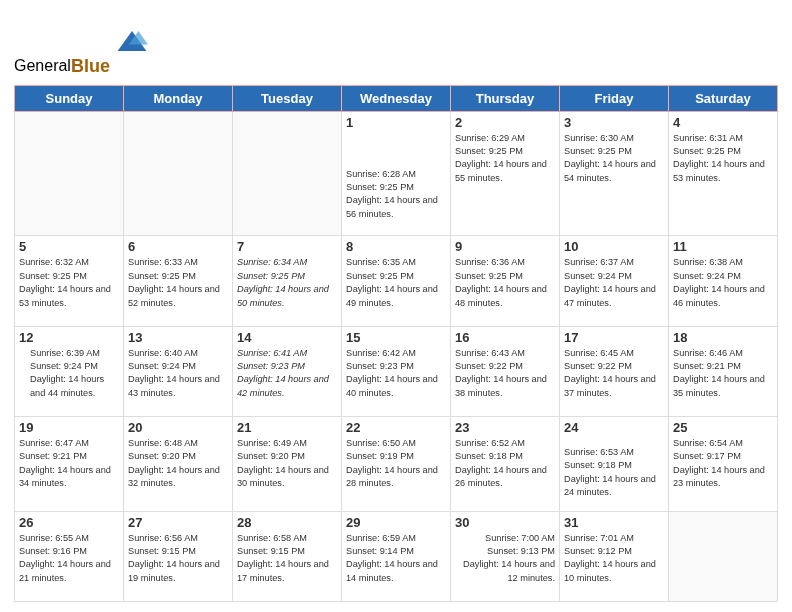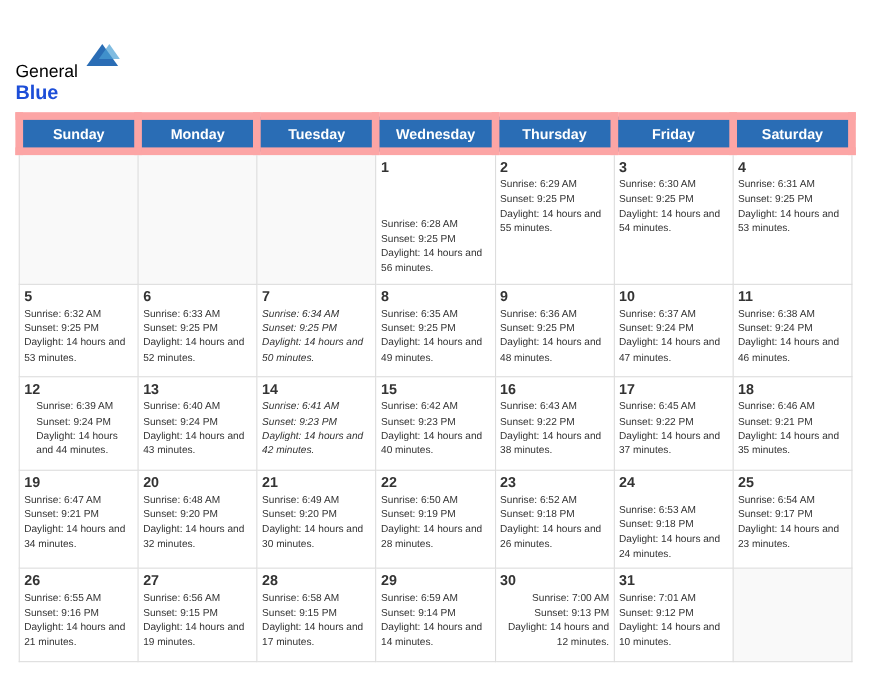--- a/index.html
+++ b/index.html
@@ -23,21 +23,21 @@
       align-items: flex-start;
       margin-bottom: 8px;
     }
     .logo {
       display: flex;
       align-items: center;
       gap: 4px;
     }
     .logo-text {
       display: flex;
-      flex-direction: column;
+      flex-direction: row;
       line-height: 1.1;
       margin-top: 47px;
     }
     .logo-icon {
       width: 32px;
       height: 32px;
       margin-left: 2px;
     }
     .title-section {
       text-align: right;
@@ -57,21 +57,21 @@
       width: 100%;
       table-layout: fixed;
     }
     .calendar th {
       background-color: #2a6db5;
       color: #fff;
       text-align: center;
       font-size: 13px;
       font-weight: bold;
       padding: 5px 2px;
-      border: 7px solid #fca5a5;
+      border: 1px solid #fca5a5;
     }
     .calendar td {
       border: 1px solid #ddd;
       vertical-align: top;
       padding: 3px 4px;
       font-size: 9.5px;
       color: #333;
       background: #fff;
       height: 82px;
     }
@@ -92,21 +92,21 @@
     }
   </style>
 </head>
 <body>
 
 <div class="page">
   <div class="header">
     <div class="logo">
       <div class="logo-text">
         <span>General</span>
-        <span style="color:#1d4ed8;font-size:18px;font-weight:bold;">Blue</span>
+        <span style="color:#a16207;font-size:18px;font-weight:bold;">Blue</span>
       </div>
       <svg class="logo-icon" viewBox="0 0 40 40">
         <polygon points="20,5 38,30 2,30" fill="#2a6db5"></polygon>
         <polygon points="28,5 40,22 16,22" fill="#4a9fd4" opacity="0.7"></polygon>
       </svg>
     </div>
   </div>
 
   <table class="calendar">
     <thead>

